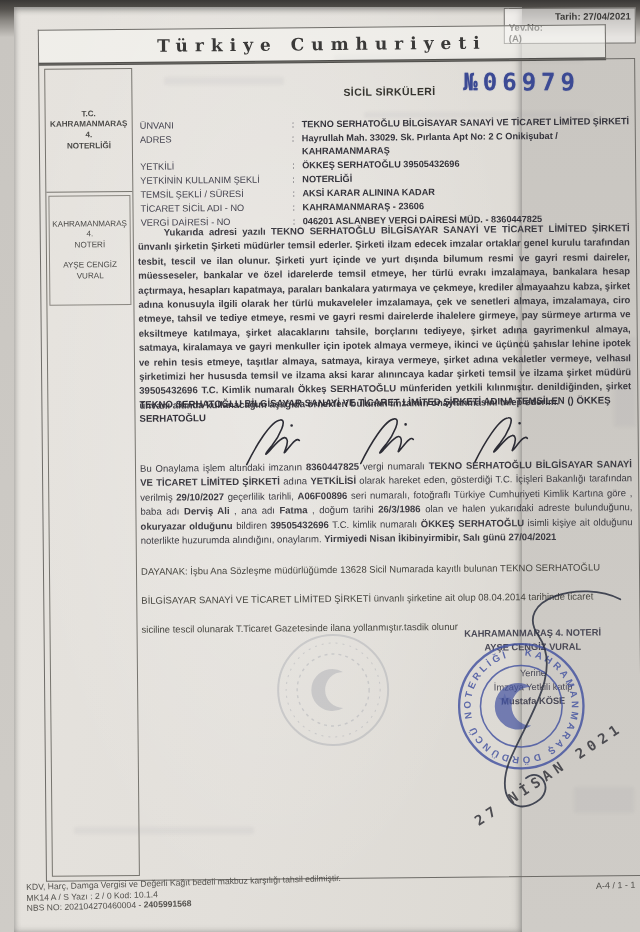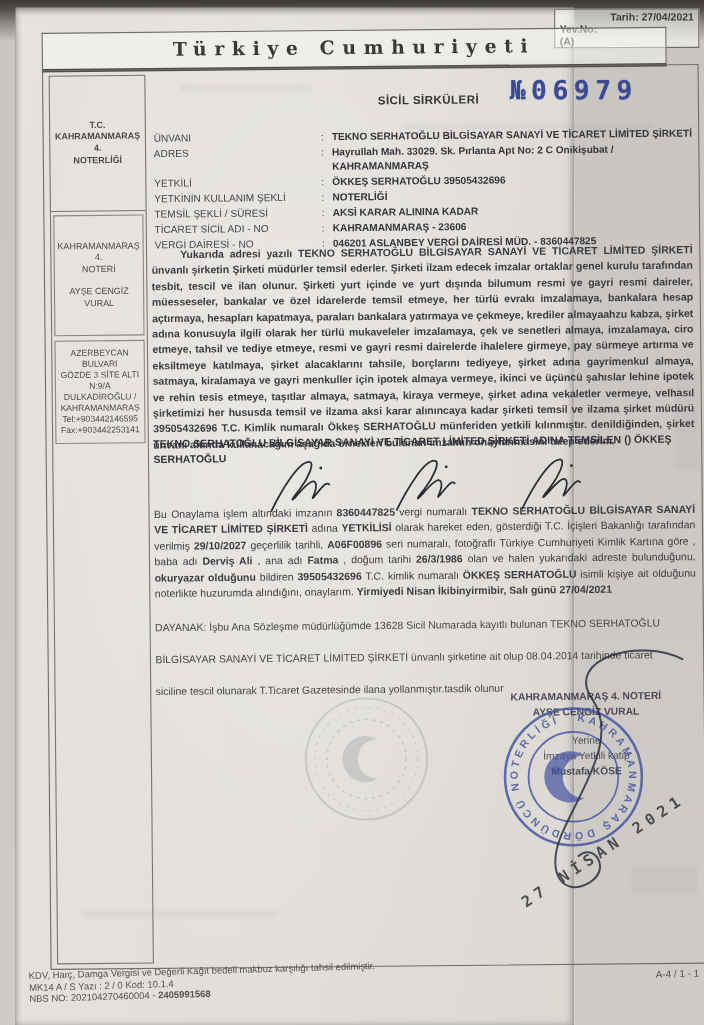--- a/index.html
+++ b/index.html
@@ -140,26 +140,20 @@
 
       <div class="sidebar">
         <div class="sb-box1">T.C.
 KAHRAMANMARAŞ 4.
 NOTERLİĞİ</div>
         <div class="sb-box2">
           <span>KAHRAMANMARAŞ 4.
 NOTERİ</span>
           <span>AYŞE CENGİZ VURAL</span>
         </div>
-        <div class="sb-box3">AZERBEYCAN BULVARI
-GÖZDE 3 SİTE ALTI
-N:9/A DULKADİROĞLU /
-KAHRAMANMARAŞ
-Tel:+903442146595
-Fax:+903442253141</div>
       </div>
 
       <div class="doc-title">SİCİL SİRKÜLERİ</div>
       <div class="stamp-no">№06979</div>
 
       <div class="fields">
         <div class="frow">
           <span class="flabel">ÜNVANI</span>
           <span class="fcolon">:</span>
           <span class="fvalue">TEKNO SERHATOĞLU BİLGİSAYAR SANAYİ VE TİCARET LİMİTED ŞİRKETİ</span>

